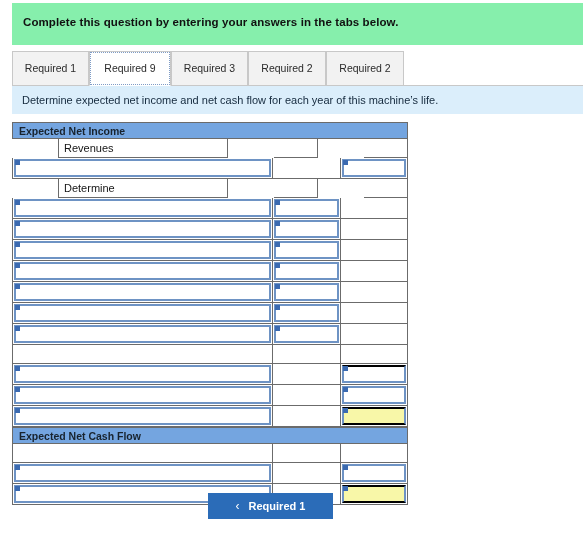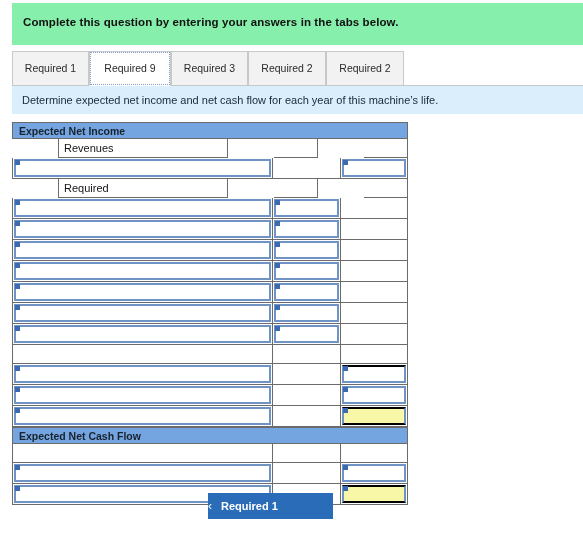--- a/index.html
+++ b/index.html
@@ -196,20 +196,21 @@
   }
   .navbtn {
     position: absolute;
     top: 0;
     height: 26px;
     background: #2b6cb8;
     color: #ffffff;
     font-size: 11px;
     font-weight: bold;
     line-height: 26px;
+    text-align: center;
     cursor: pointer;
     border: 0;
     box-sizing: border-box;
     white-space: nowrap;
     font-family: "Liberation Sans", sans-serif;
   }
   .navbtn.prev { left: 208px; width: 125px; }
   .navbtn.next { left: 352px; width: 132px; }
   .chev { font-weight: normal; font-size: 12px; }
   .chev.l { margin-right: 9px; }
@@ -263,21 +264,21 @@
     <div class="cell c1"></div>
     <div class="cell c2">
       <div class="tbox">
         <input type="text" value="" placeholder="" style="">
       </div>
     </div>
   </div>
 
   <div class="row labelrow">
     <div class="cell c0">
-      <div class="label-text">Required</div>
+      <div class="label-text">Determine</div>
     </div>
     <div class="cell c1"></div>
     <div class="cell c2"></div>
   </div>
 
   <div class="row inputrow">
     <div class="cell c0">
       <div class="tbox wide">
         <input type="text" value="" style="">
         </div>

